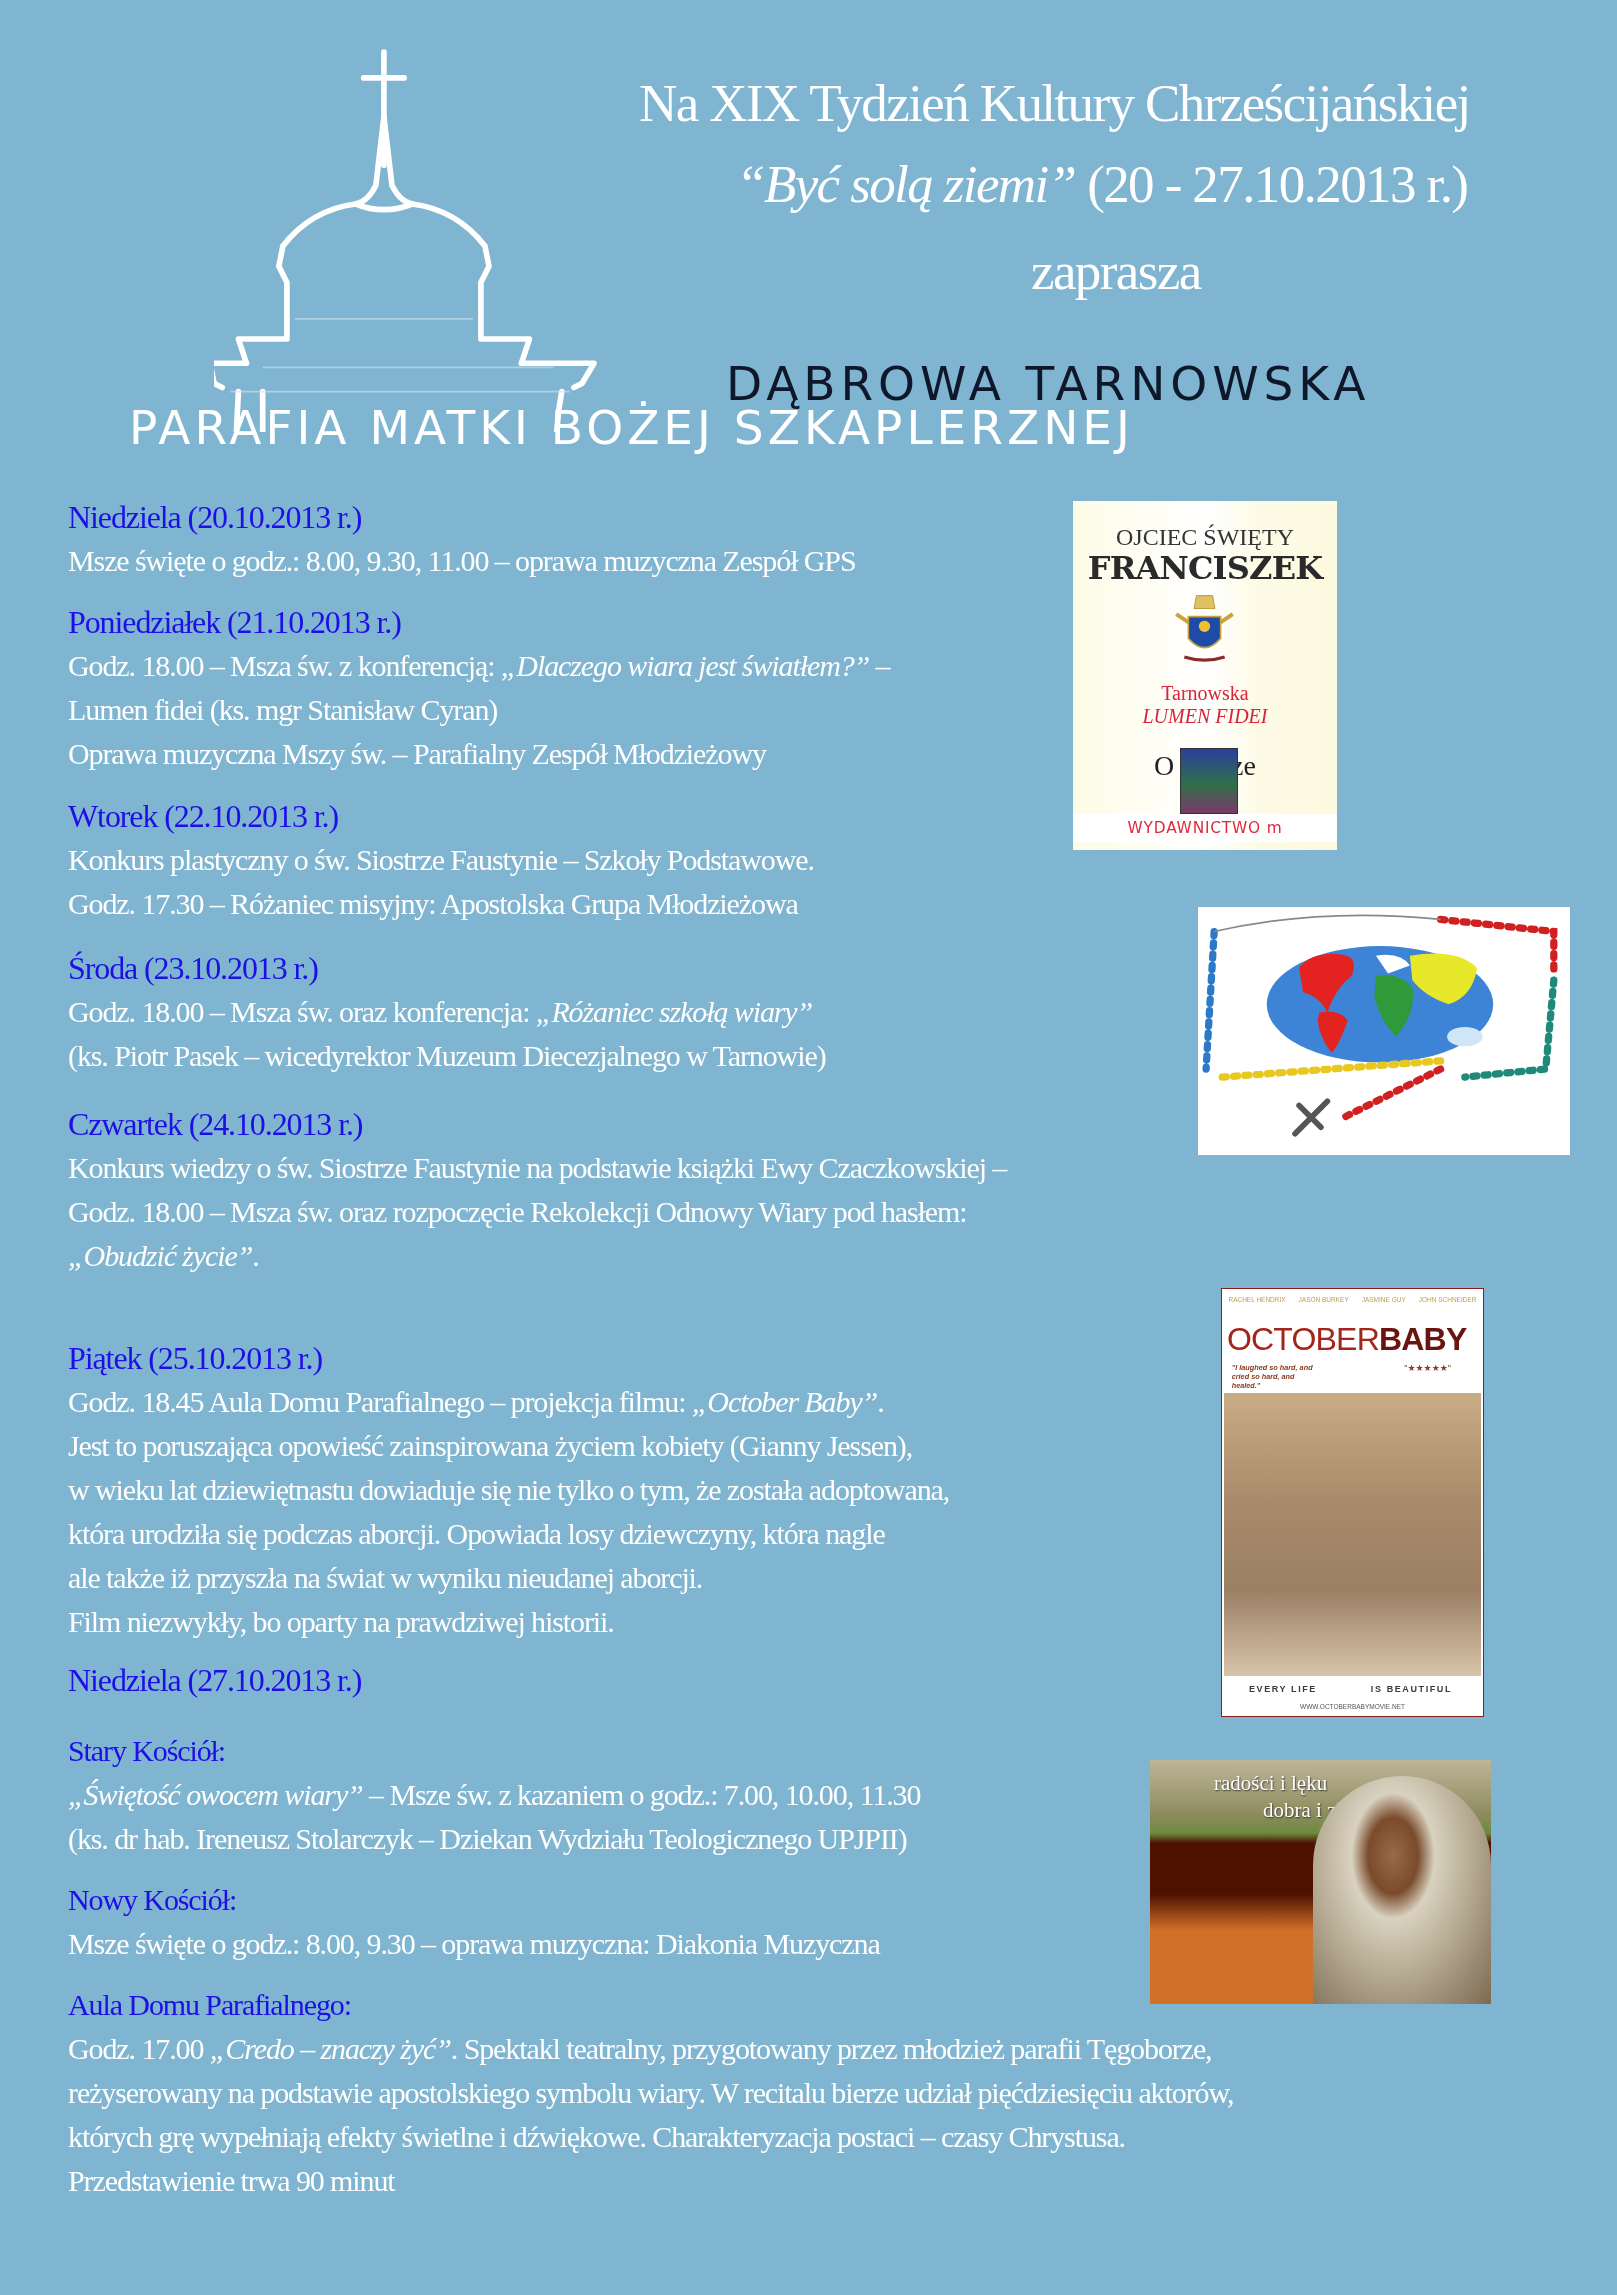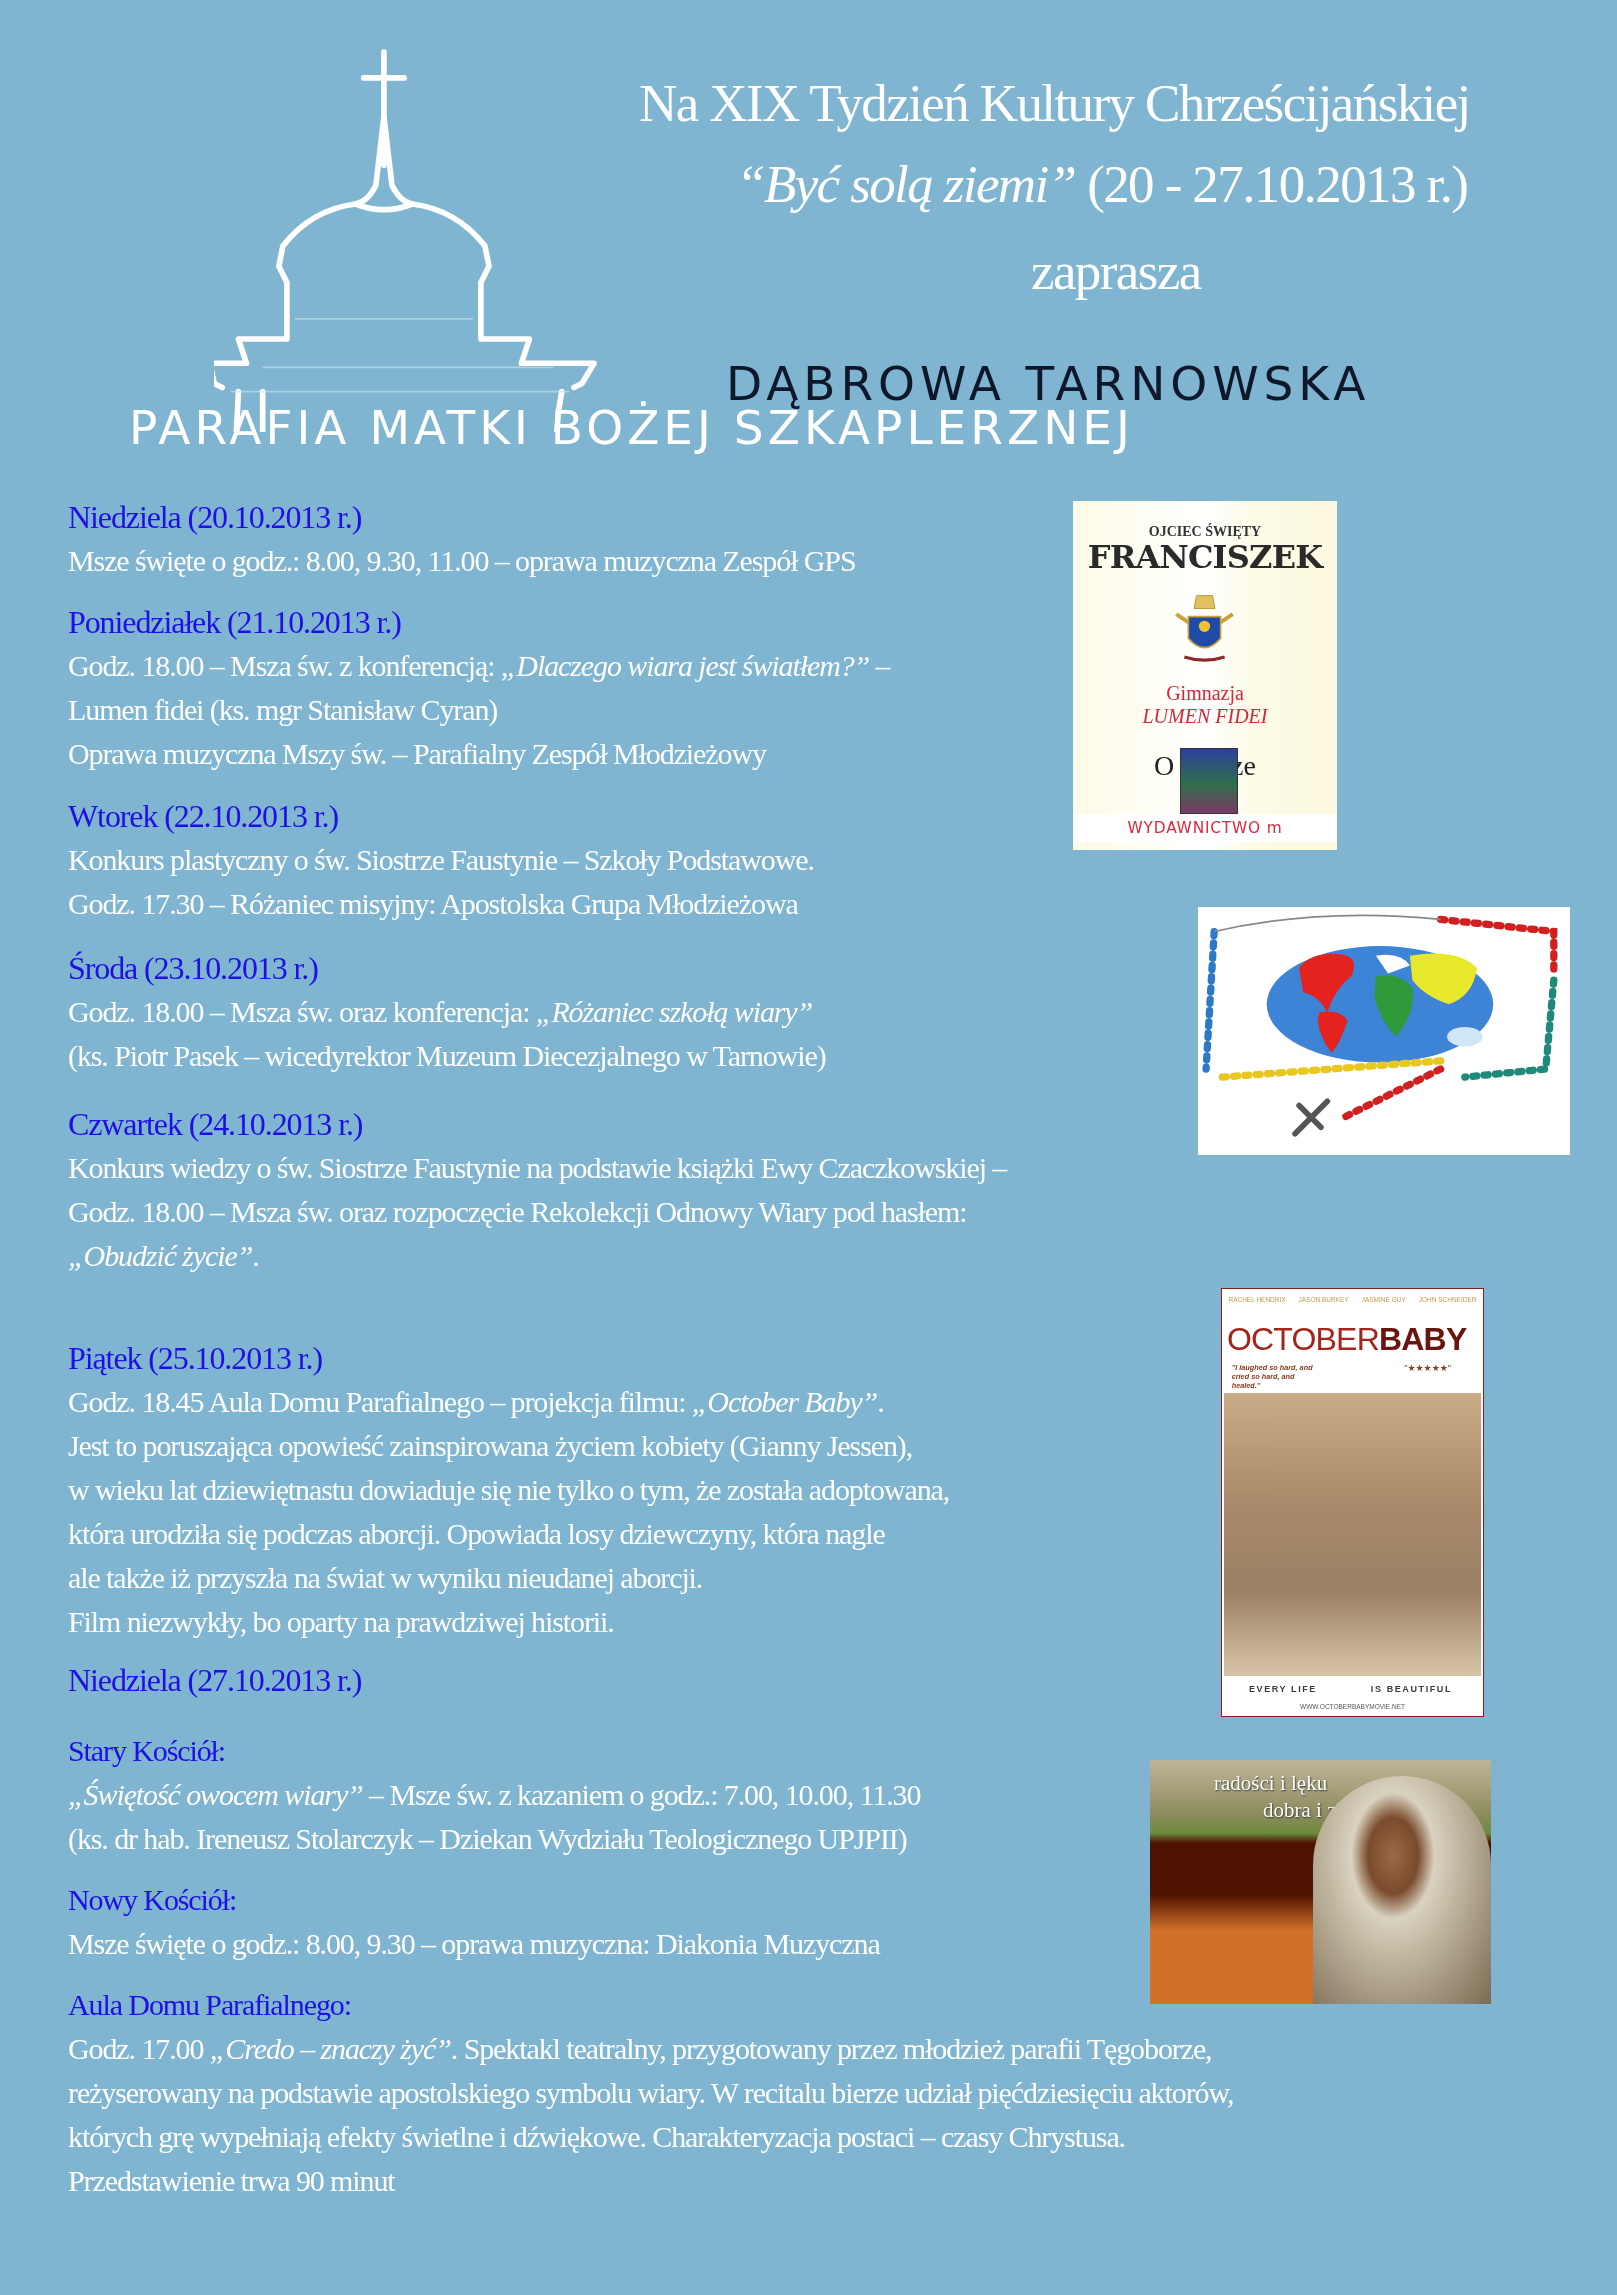--- a/index.html
+++ b/index.html
@@ -25,21 +25,21 @@
 
   
   .txt { position:absolute; left:68px; white-space:nowrap; font-size:30px; letter-spacing:-1.1px; line-height:44px; }
   .day { color:#1e0fe6; font-size:32px; }
   .sub { color:#1e0fe6; font-size:30px; }
   .it { font-style:italic; }
 
   
   .img { position:absolute; overflow:hidden; }
   #book { left:1073px; top:501px; width:264px; height:349px; background:linear-gradient(90deg,#fdfbe6 0%,#fffef5 30%,#ffffff 50%,#fdfbe6 70%,#fcf9df 100%); text-align:center; color:#333; }
-  #book .t1 { margin-top:22.6px; font-size:14px; letter-spacing:0;font-weight:bold; }
+  #book .t1 { margin-top:22.6px; font-size:24px; letter-spacing:0; }
   #book .t2 { font-size:32px; font-weight:bold; color:#2a2a2a; font-family:"DejaVu Serif", serif; letter-spacing:-0.8px; margin-top:-1.6px; }
   #book .t3 { font-size:20px; color:#d8243a; margin-top:6.5px; }
   #book .t4 { font-size:20px; color:#d8243a; font-style:italic; }
   #book .t5 { font-size:28px; color:#222;margin-top:22px; }
   #book .pub { position:absolute; left:0; right:0; bottom:8px; font-family:"DejaVu Sans", sans-serif; font-size:15.4px; letter-spacing:0.8px; color:#e0283a; background:#fff; padding:4.9px 0; }
   #coa { position:absolute; left:95px; top:93px; width:73px; height:71px; }
   #miniart { position:absolute; left:107px; top:247px; width:58px; height:66px; background:linear-gradient(#2c3f9c,#2f6f4a 55%,#7a3a66); border:0.8px solid #333; }
 
   #rosary { left:1198px; top:907px; width:372px; height:248px; background:#ffffff; }
   #poster { left:1221px; top:1288px; width:263px; height:429px; background:#fff; border:1.6px solid #8a1e18; }
@@ -154,21 +154,21 @@
   <div class="t1">OJCIEC ŚWIĘTY</div>
   <div class="t2">FRANCISZEK</div>
   <svg id="coa" viewBox="0 0 90 88">
     <path d="M35 2 L55 2 L58 18 L32 18 Z" fill="#e0c060" stroke="#b08a2a"></path>
     <path d="M10 25 L40 45 M80 25 L50 45" stroke="#c9a23a" stroke-width="5"></path>
     <path d="M25 28 L65 28 L65 55 Q45 78 25 55 Z" fill="#1e4aa8" stroke="#c9a23a" stroke-width="2"></path>
     <circle cx="45" cy="40" r="7" fill="#f0c030"></circle>
     <path d="M20 78 Q45 86 70 78" stroke="#8a2a2a" stroke-width="4" fill="none"></path>
   </svg>
   <div style="position:absolute;left:0;right:0;top:174px;">
-    <div class="t3">Gimnazja</div>
+    <div class="t3">Tarnowska</div>
     <div class="t4">LUMEN FIDEI</div>
     <div class="t5">O wierze</div>
   </div>
   <div id="miniart"></div>
   <div class="pub">WYDAWNICTWO m</div>
 </div>
 
 <svg id="rosary" class="img" viewBox="0 0 460 306">
   <rect width="460" height="306" fill="#fff"></rect>
   <ellipse cx="225" cy="120" rx="140" ry="72" fill="#3d84d6"></ellipse>

